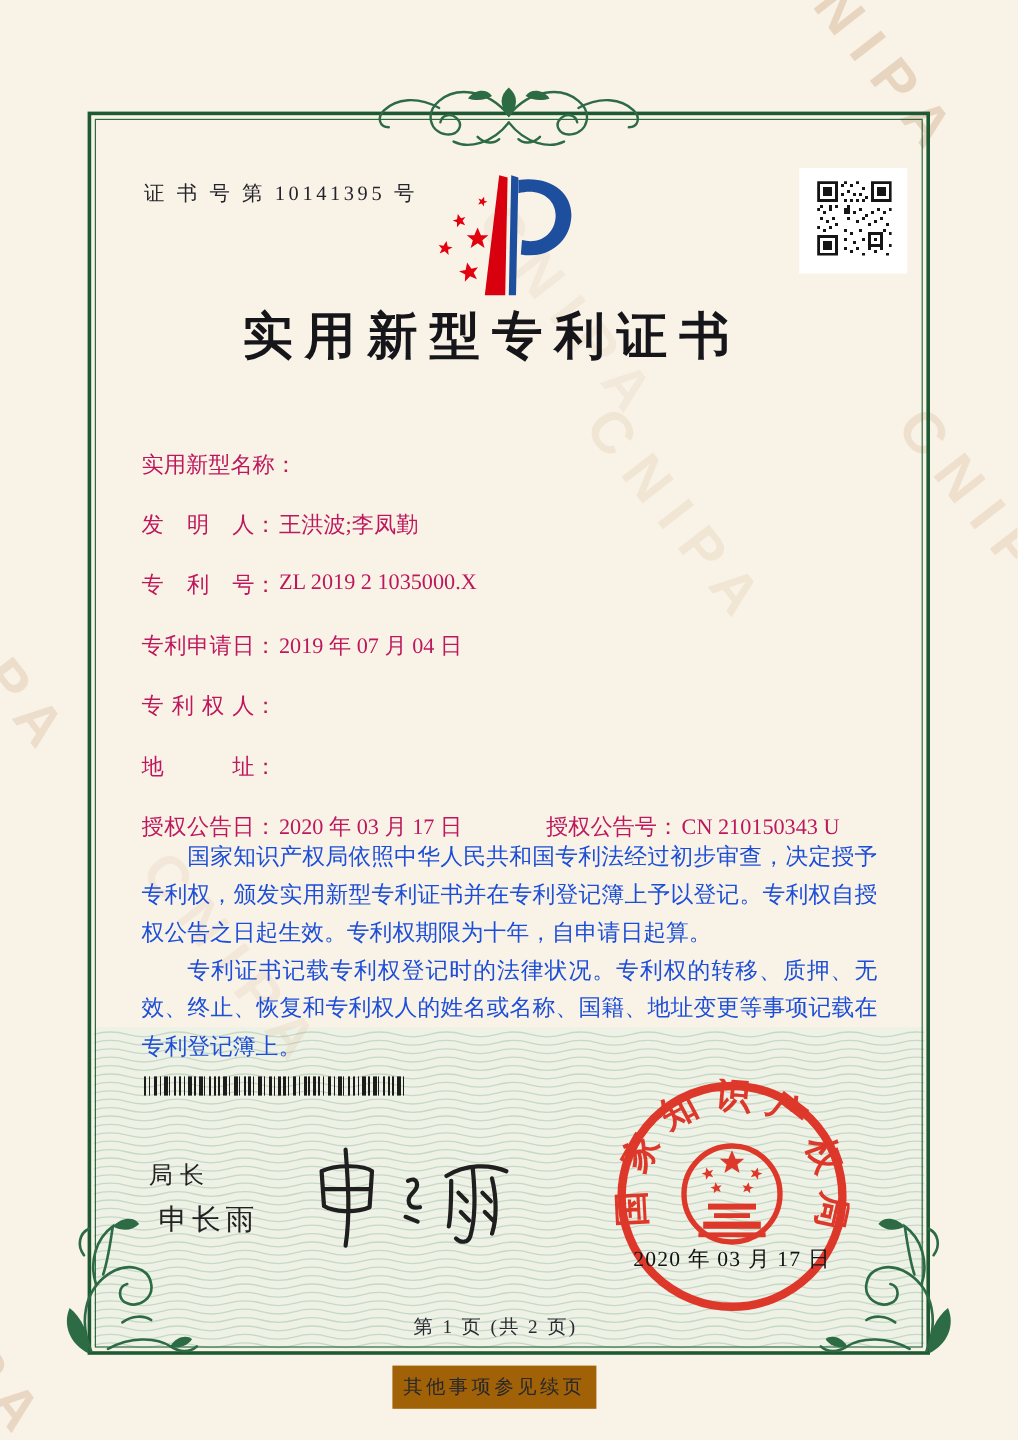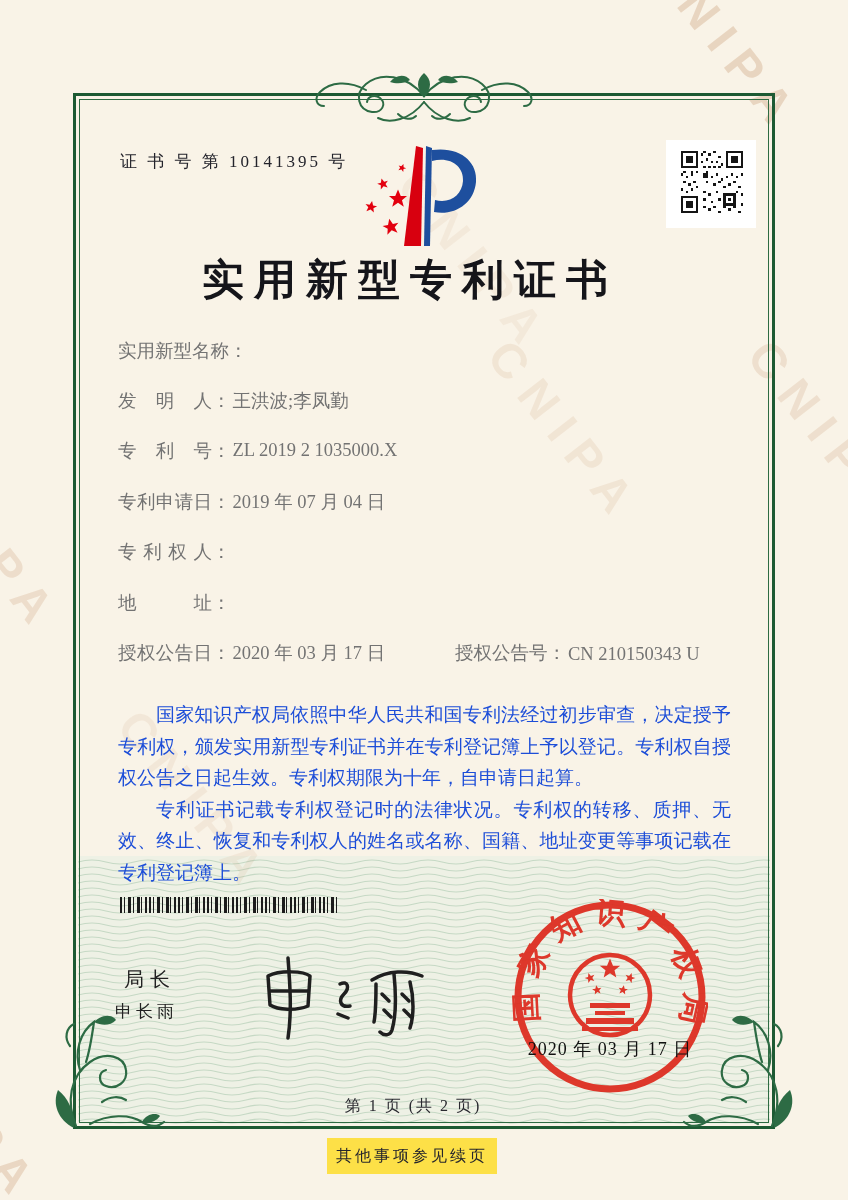--- a/index.html
+++ b/index.html
@@ -20,21 +20,21 @@
 
   .qr-panel{position:absolute;left:666px;top:140px;width:90px;height:88px;background:#ffffff;z-index:3;}
   .qr{position:absolute;left:681px;top:151px;z-index:4;}
 
   .cert-no{position:absolute;left:120px;top:150px;font-size:17px;letter-spacing:3px;color:#23232b;z-index:4;}
   .logo{position:absolute;left:352px;top:142px;z-index:4;}
 
   .title{position:absolute;left:59px;top:252px;width:702px;text-align:center;font-size:42px;font-weight:700;
          letter-spacing:10px;color:#15151a;z-index:4;}
 
-  .rows{position:absolute;left:118px;top:325px;width:620px;z-index:4;color:#737373;}
+  .rows{position:absolute;left:118px;top:361px;width:620px;z-index:4;color:#be185d;}
   .row{height:50.4px;display:flex;align-items:center;font-size:18.5px;position:relative;}
   .flabel{display:inline-block;min-width:94px;text-align:justify;text-align-last:justify;}
   .colon{display:inline-block;}
   .fvalue{display:inline-block;margin-left:2px;white-space:nowrap;}
   .grant-2{position:absolute;left:337px;display:flex;align-items:flex-end;}
   .grant-2 .flabel{min-width:88px;}
 
   .paras{position:absolute;left:118px;top:699px;width:613px;z-index:4;font-size:19px;line-height:31.5px;
          text-align:justify;color:#1d4ed8;}
   .paras p{margin:0;text-indent:2em;}
@@ -44,32 +44,32 @@
       #1c1c1c 0 2px,rgba(0,0,0,0) 2px 4px,
       #1c1c1c 4px 5px,rgba(0,0,0,0) 5px 8px,
       #1c1c1c 8px 11px,rgba(0,0,0,0) 11px 13px,
       #1c1c1c 13px 14px,rgba(0,0,0,0) 14px 17px,
       #1c1c1c 17px 20px,rgba(0,0,0,0) 20px 21px,
       #1c1c1c 21px 22px,rgba(0,0,0,0) 22px 25px,
       #1c1c1c 25px 27px,rgba(0,0,0,0) 27px 29px);}
 
   .signer-title{position:absolute;left:124px;top:966px;font-size:20px;letter-spacing:6px;z-index:4;
     font-family:"Liberation Sans","DejaVu Sans",sans-serif;color:#222;}
-  .signer-name{position:absolute;left:115px;top:1000px;font-size:17px;letter-spacing:4px;z-index:4;
+  .signer-name{position:absolute;left:132px;top:1000px;font-size:24px;letter-spacing:4px;z-index:4;
     font-family:"Liberation Sans","DejaVu Sans",sans-serif;color:#222;}
   .signature{position:absolute;left:252px;top:950px;z-index:4;}
 
   .seal{position:absolute;left:512px;top:899px;z-index:5;opacity:.93;}
   .seal-date{position:absolute;left:512px;top:1037px;width:196px;text-align:center;font-size:18px;
     color:#111;z-index:6;letter-spacing:1px;}
 
   .page-indicator{position:absolute;left:73px;top:1096px;width:680px;text-align:center;font-size:16px;
     letter-spacing:2px;color:#2a2a30;z-index:4;}
 
-  .footer-box{position:absolute;left:327px;top:1138px;width:170px;height:36px;background:#fde047;z-index:4;
+  .footer-box{position:absolute;left:327px;top:1138px;width:170px;height:36px;background:#a16207;z-index:4;
     display:flex;align-items:center;justify-content:center;}
   .footer-note{font-size:16px;letter-spacing:3px;color:#26262c;}
 </style>
 </head>
 <body>
 
 <div class="page">
 
   <div class="wm" style="left:-120px;top:-150px;opacity:.32">CNIPA</div>
   <div class="wm" style="left:680px;top:-60px;opacity:.28">CNIPA</div>

